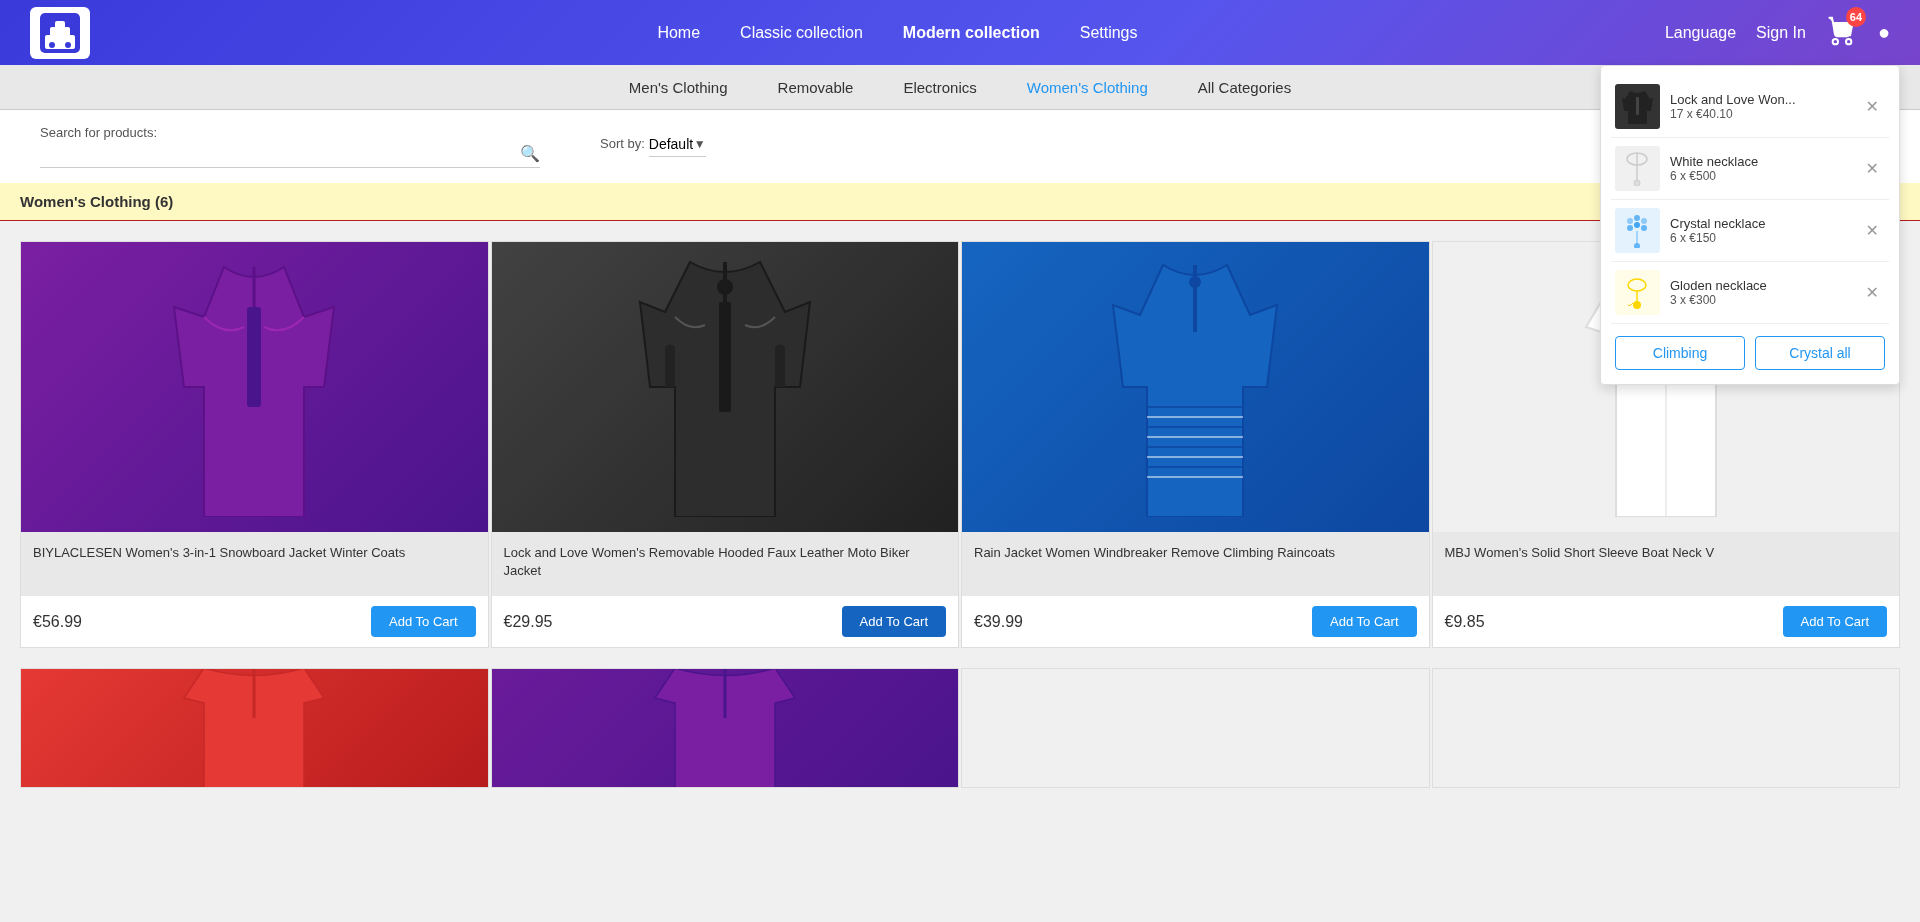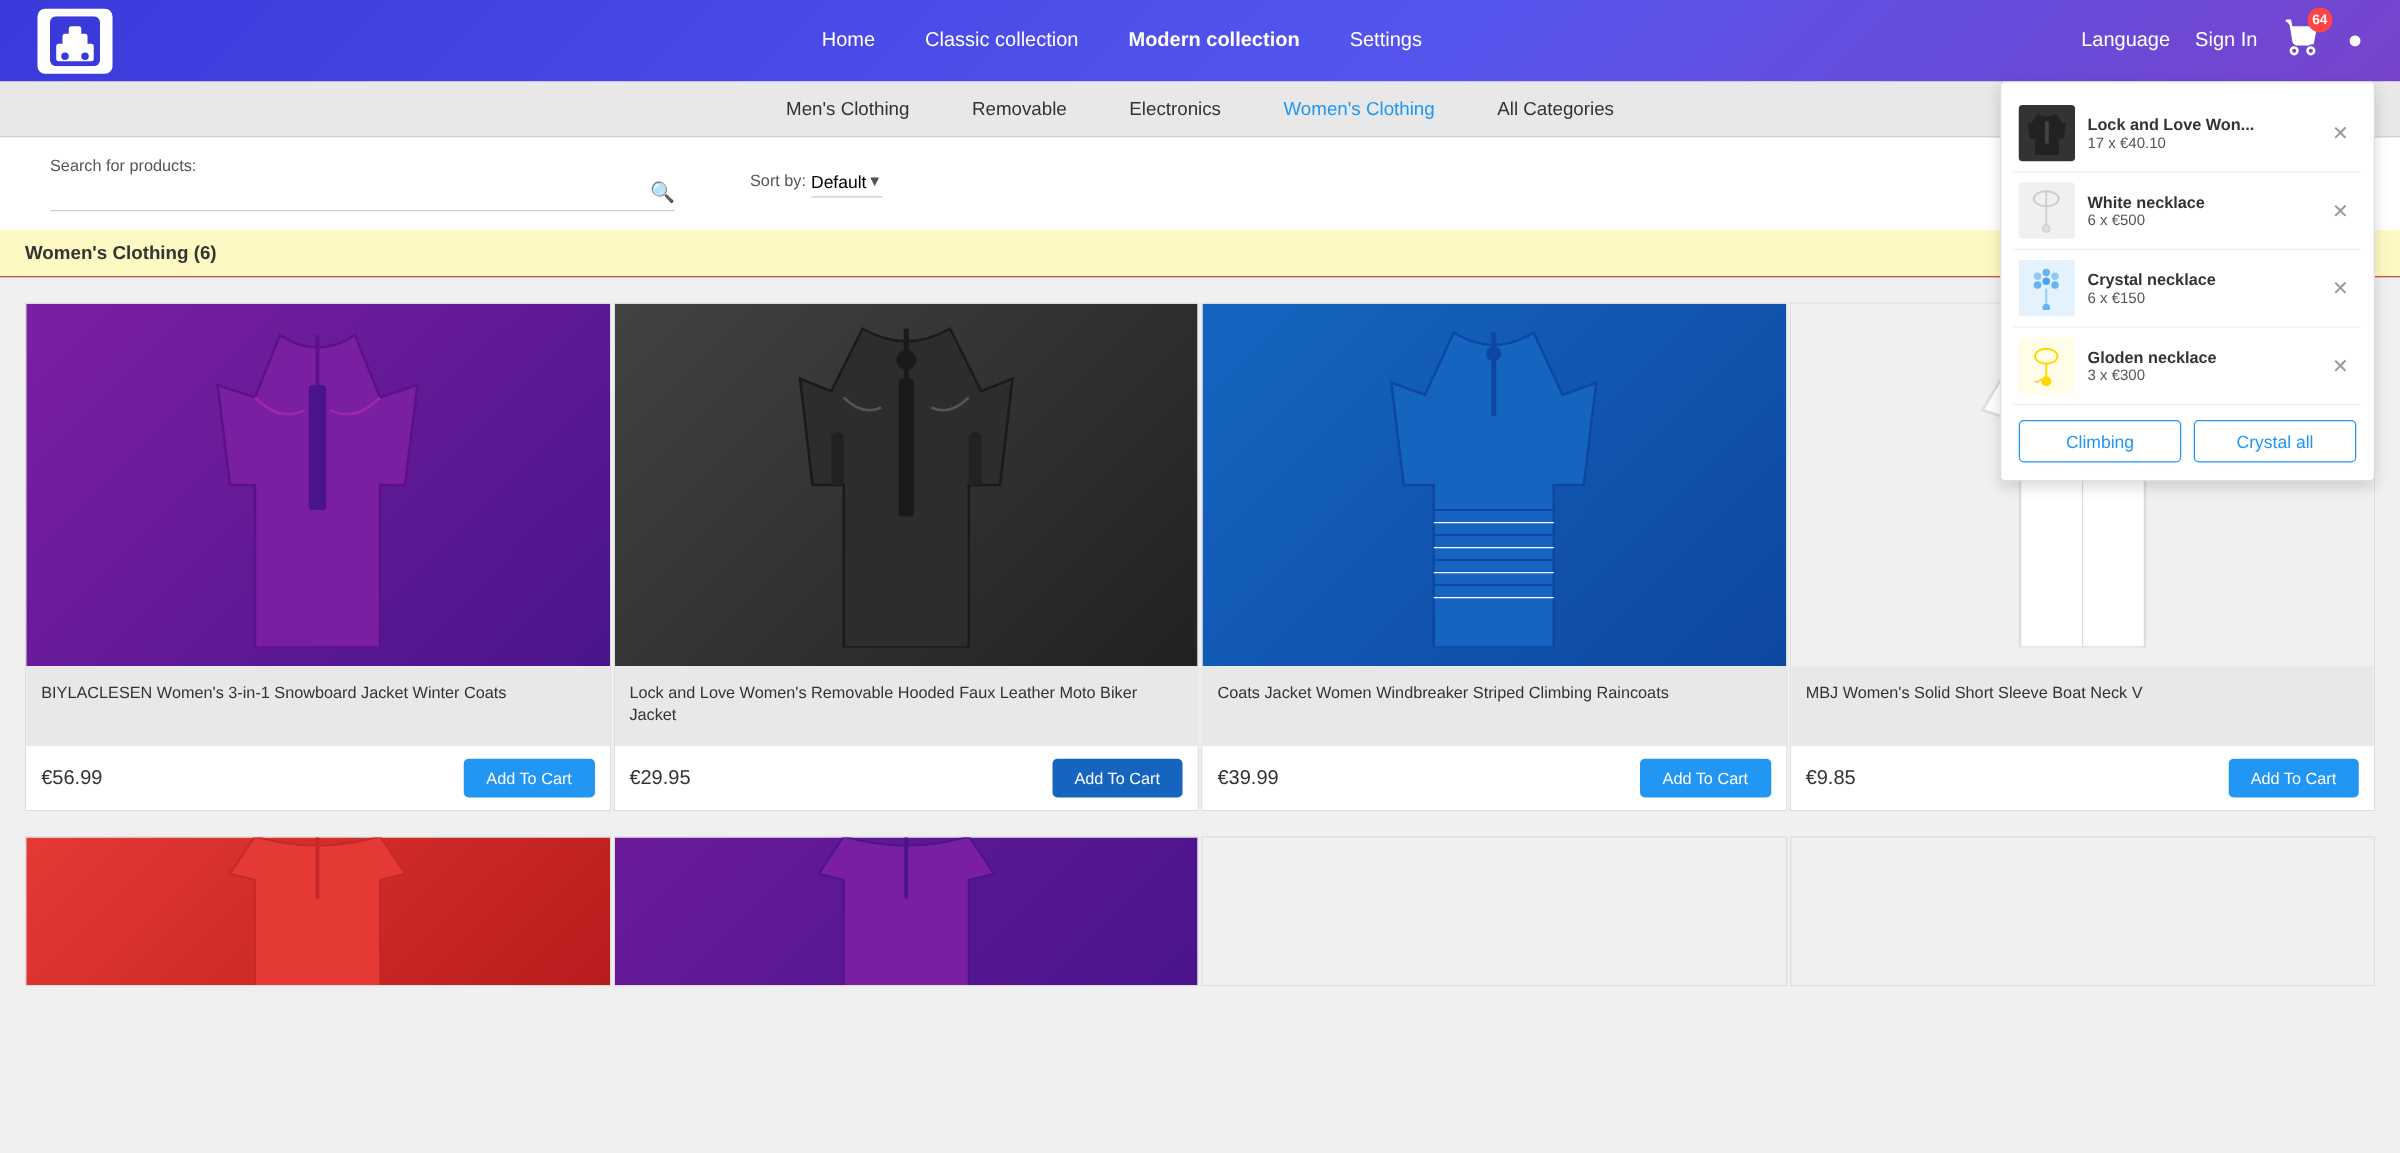--- a/index.html
+++ b/index.html
@@ -268,21 +268,21 @@
       justify-content: center;
       font-size: 22px;
       flex-shrink: 0;
     }
     .cart-item-info {
       flex: 1;
     }
     .cart-item-name {
       font-size: 13px;
       color: #333;
-      font-weight: 700;
+      font-weight: 400;
     }
     .cart-item-price {
       font-size: 12px;
       color: #555;
     }
     .cart-item-remove {
       cursor: pointer;
       color: #999;
       font-size: 16px;
       padding: 2px 6px;
@@ -463,21 +463,21 @@
           <line x1="42" y1="190" x2="138" y2="190" stroke="#0D47A1" stroke-width="1.5"></line>
           <line x1="42" y1="200" x2="138" y2="200" stroke="white" stroke-width="1"></line>
           <line x1="42" y1="210" x2="138" y2="210" stroke="#0D47A1" stroke-width="1.5"></line>
           <line x1="42" y1="220" x2="138" y2="220" stroke="white" stroke-width="1"></line>
           <path d="M90 8 L90 75" stroke="#0D47A1" stroke-width="4" fill="none"></path>
           <circle cx="90" cy="25" r="6" fill="#0D47A1"></circle>
         </svg>
       </div>
     </div>
     <div class="product-info">
-      <p class="product-name">Coats Jacket Women Windbreaker Striped Climbing Raincoats</p>
+      <p class="product-name">Rain Jacket Women Windbreaker Remove Climbing Raincoats</p>
     </div>
     <div class="product-footer">
       <span class="product-price">€39.99</span>
       <button class="add-to-cart-btn">Add To Cart</button>
     </div>
   </div>
 
   <div class="product-card">
     <div class="product-image-container">
       <div style="width:100%;height:100%;background:#f0f0f0;display:flex;align-items:center;justify-content:center;">

